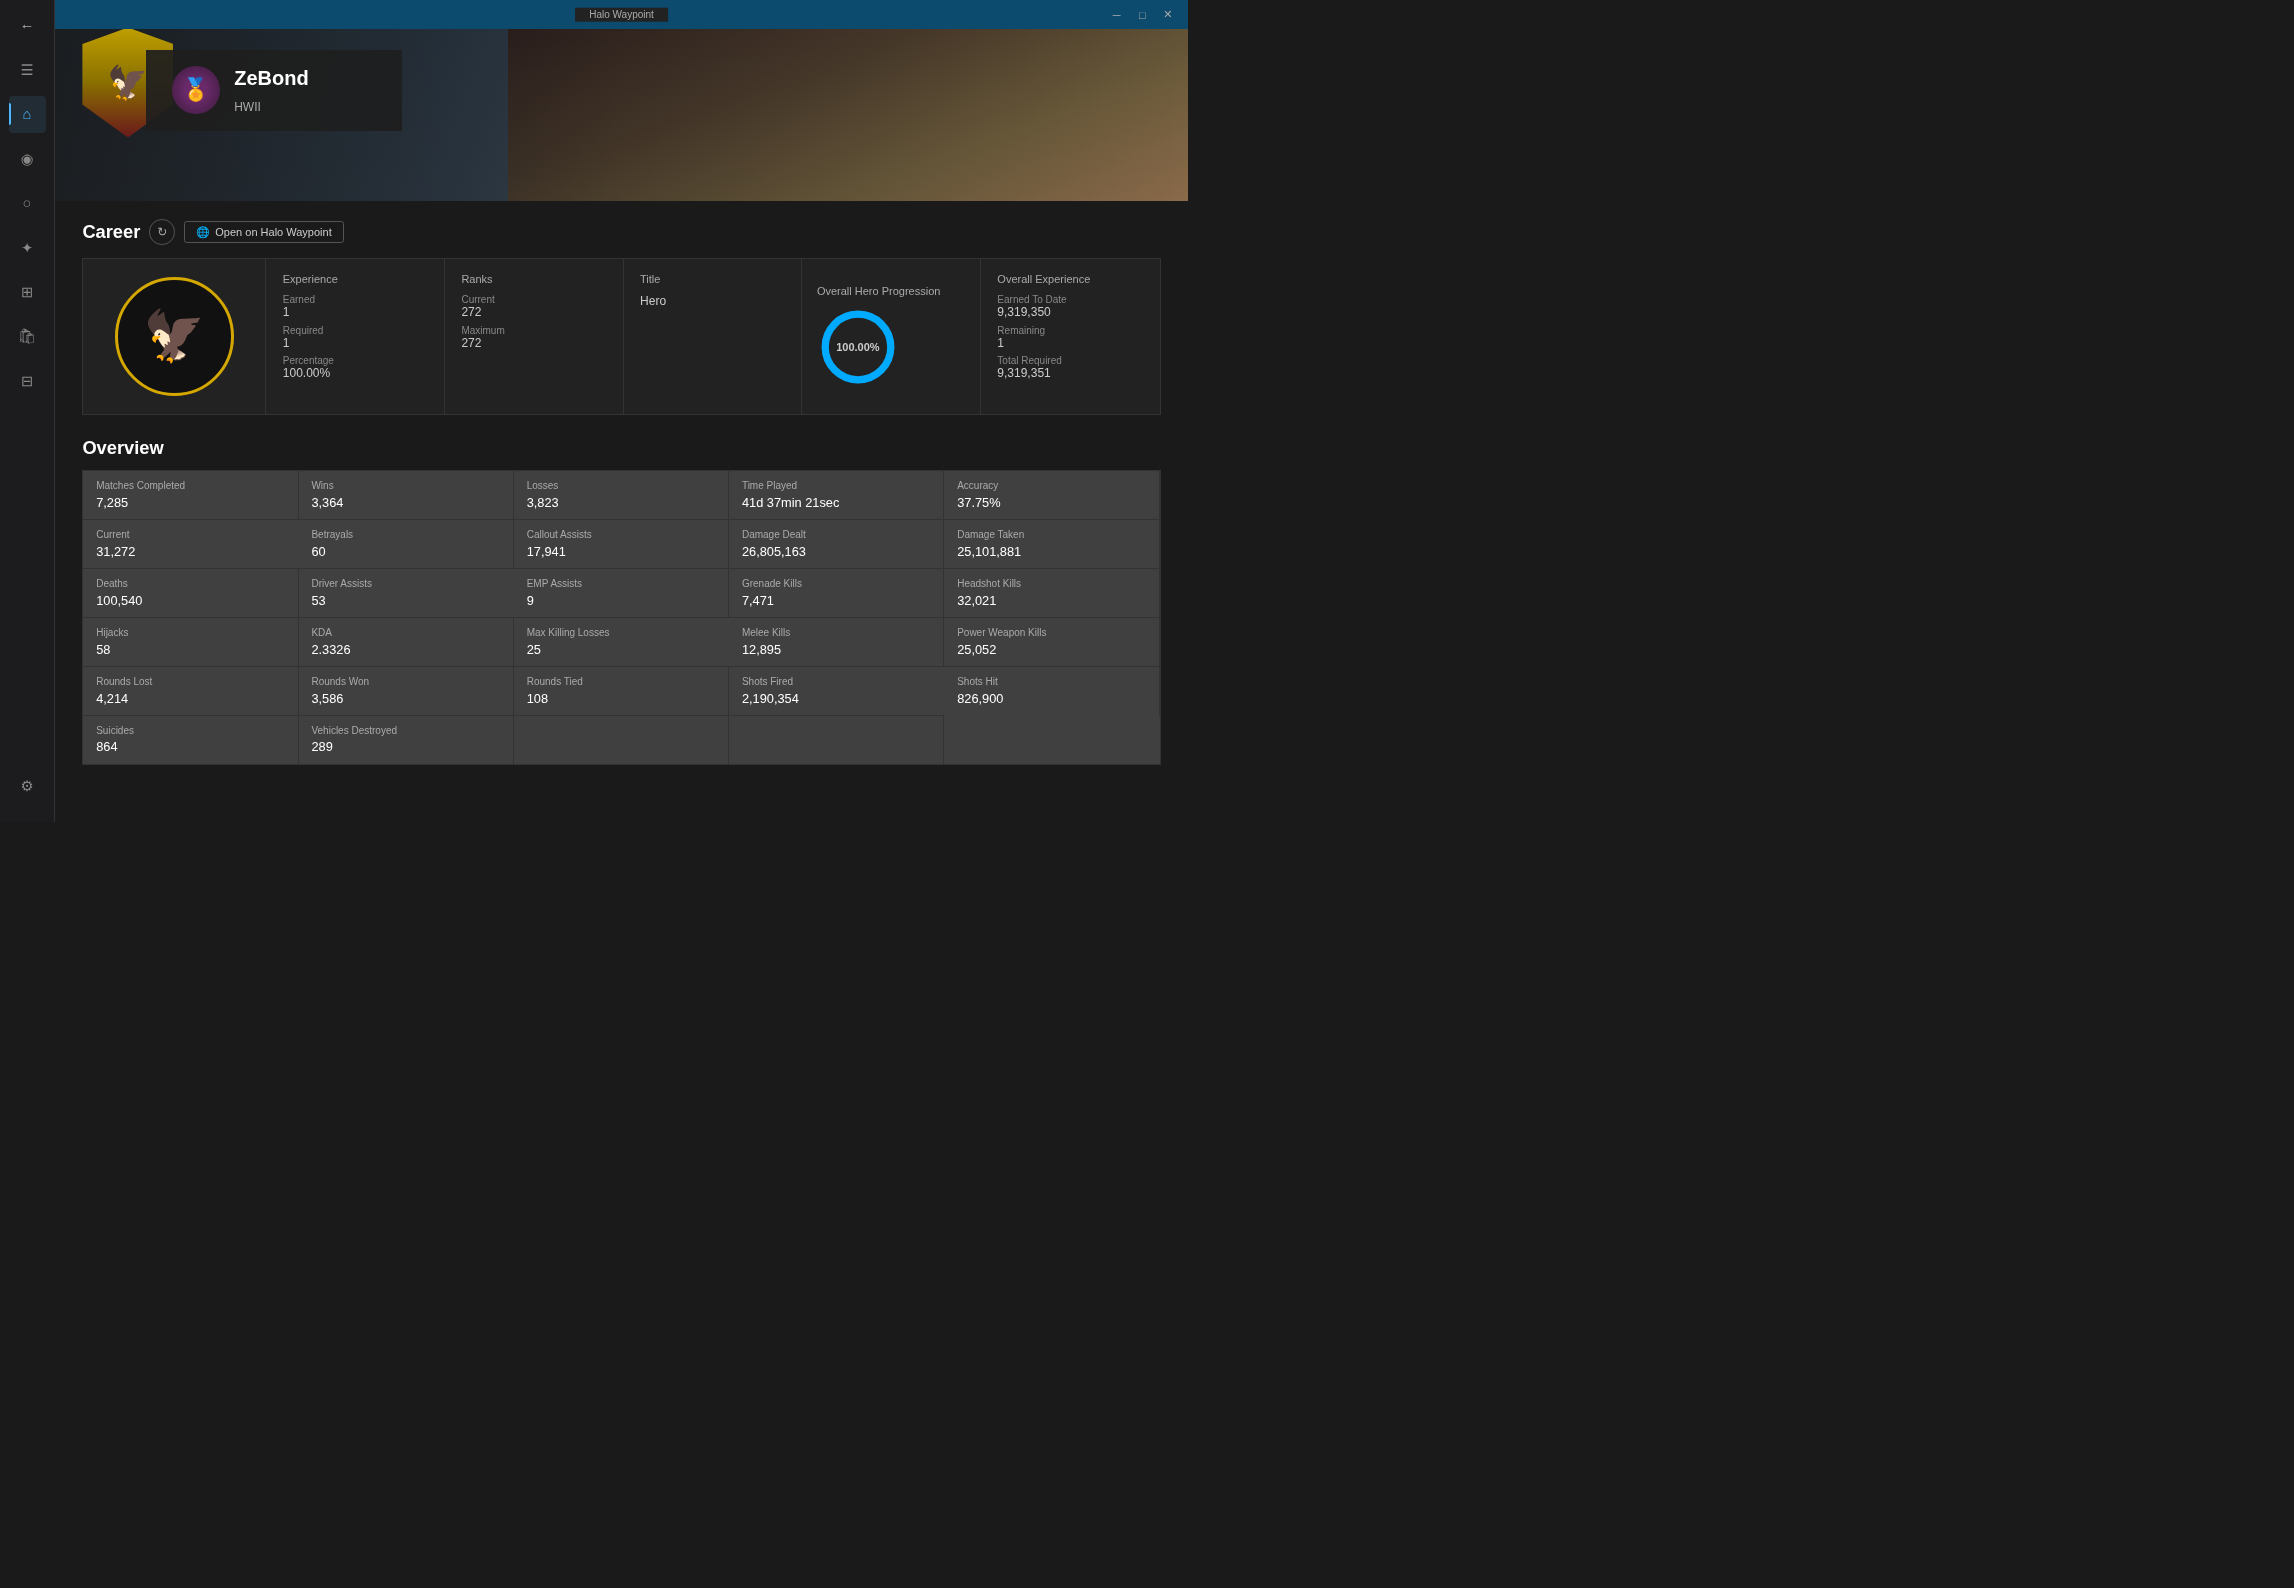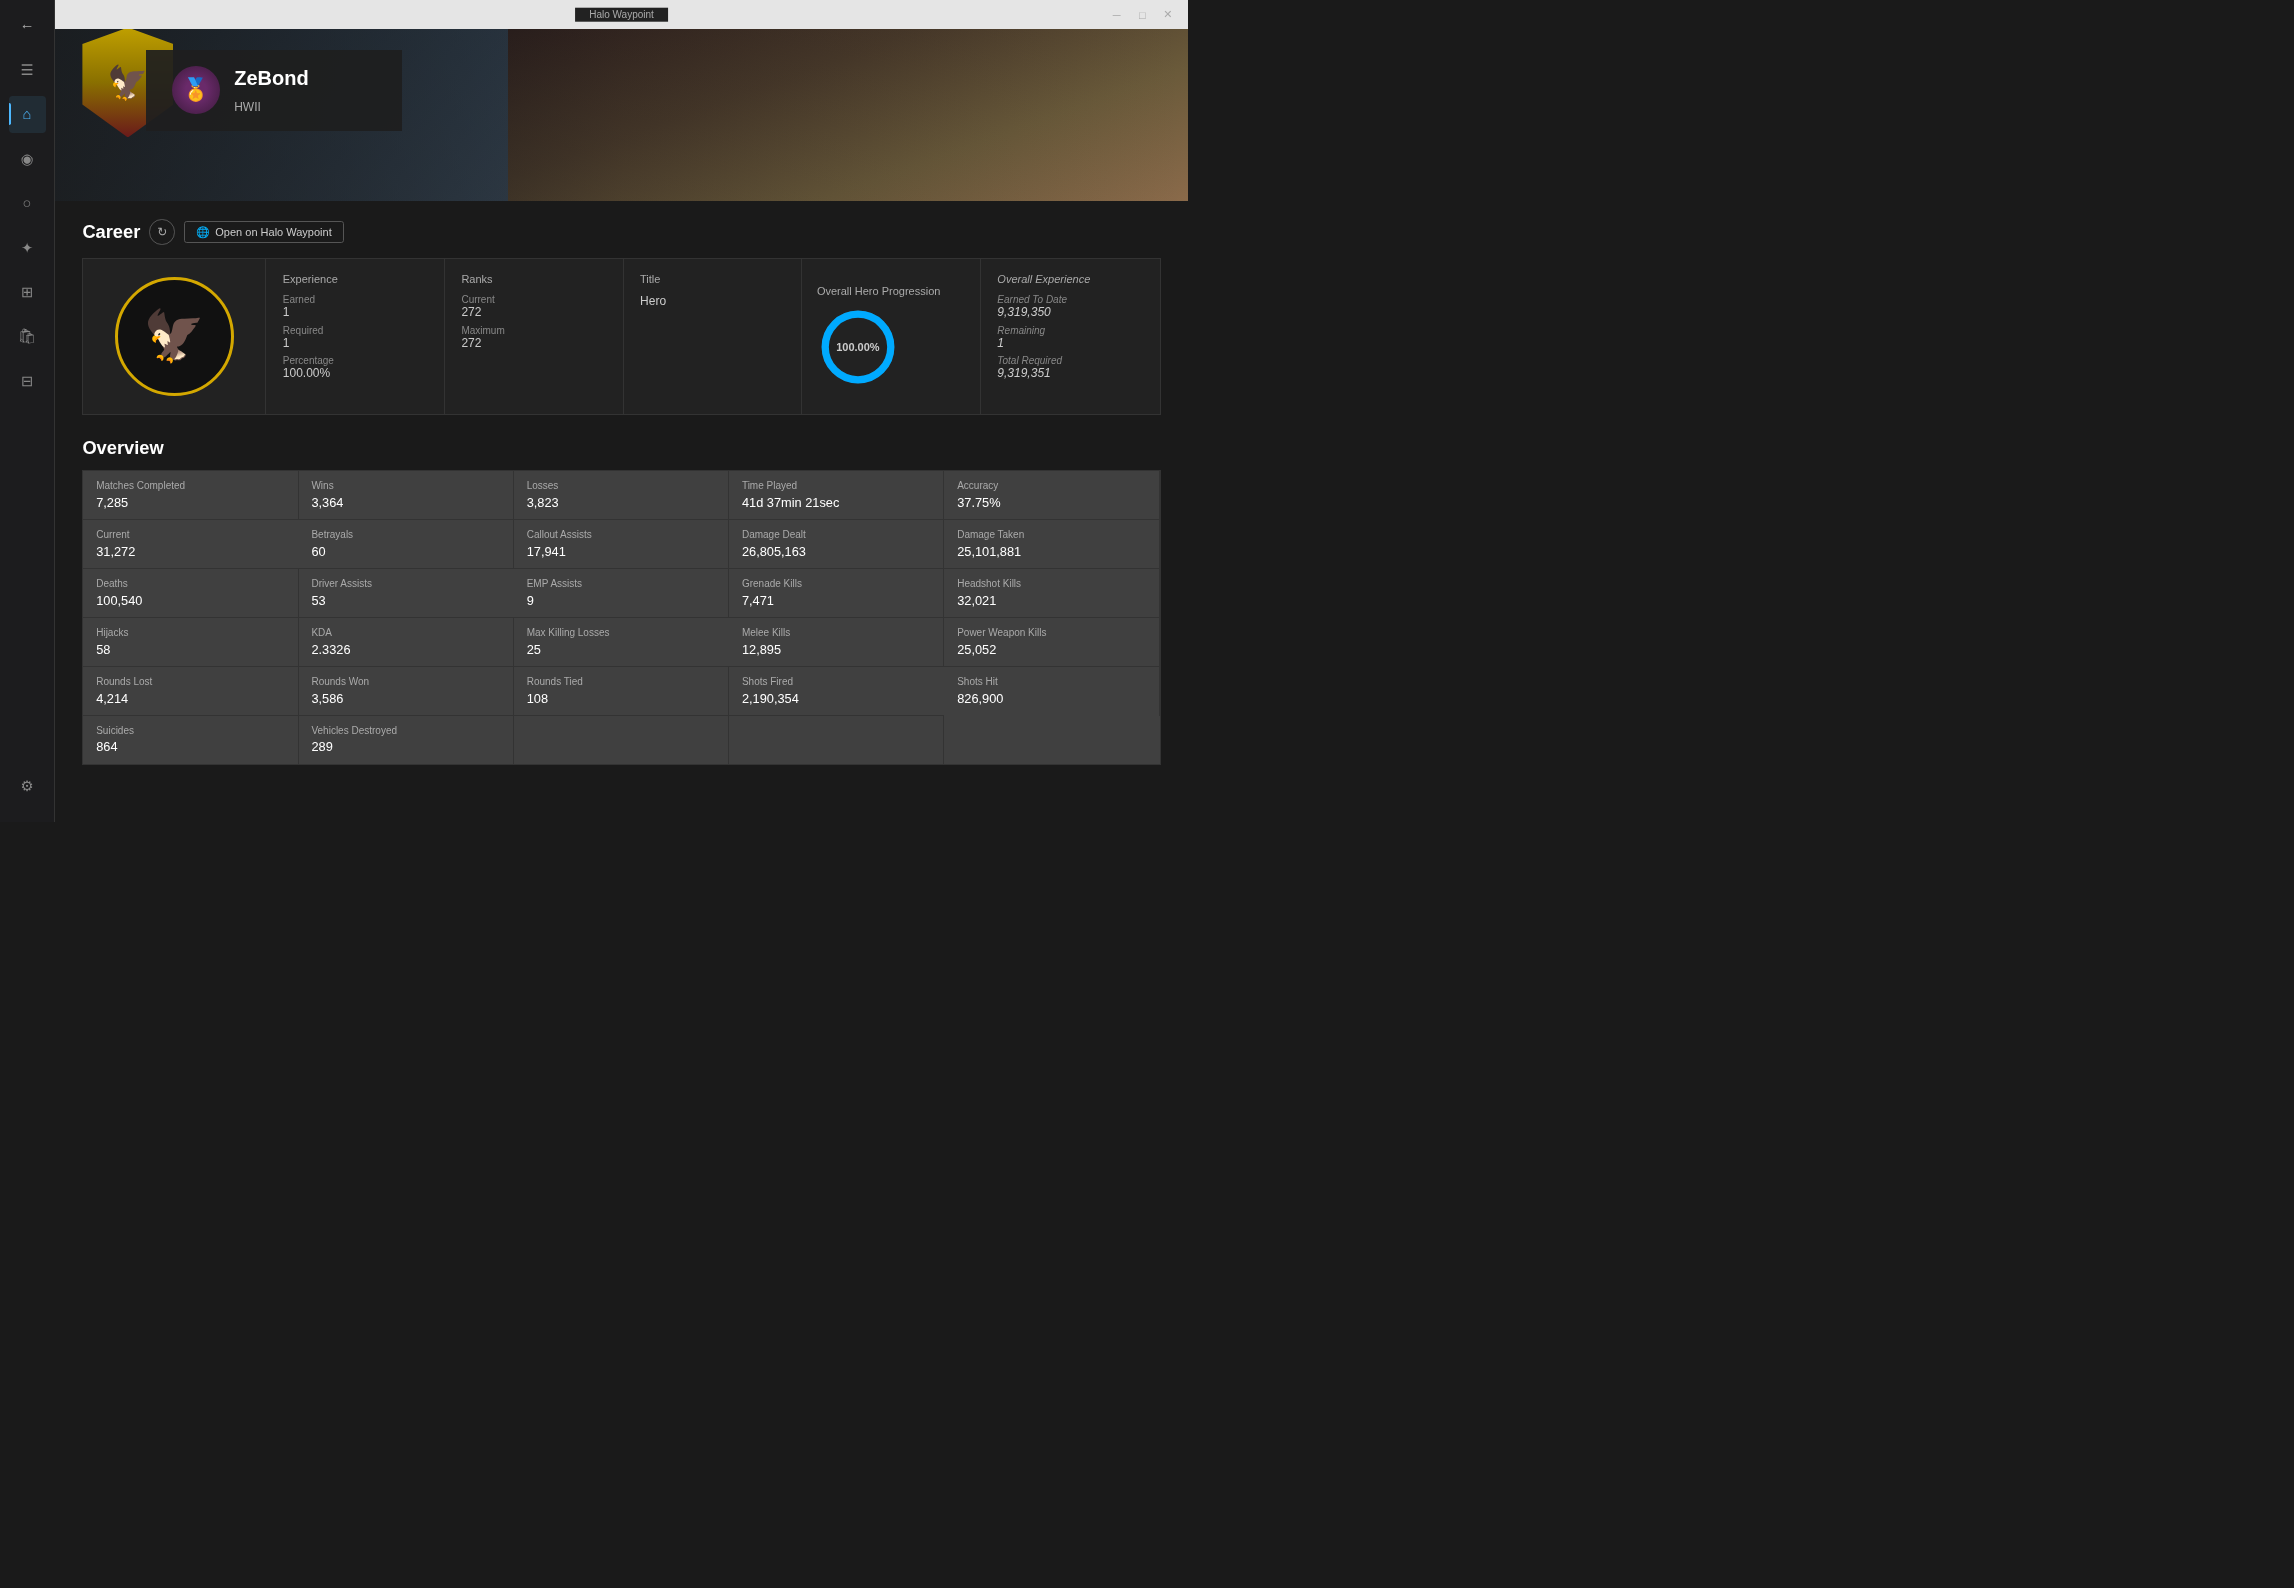--- a/index.html
+++ b/index.html
@@ -115,21 +115,21 @@
       top: 0; left: 0;
       width: 100%; height: 100%;
       background: linear-gradient(to right, rgba(26,26,26,0.8) 0%, rgba(26,26,26,0.2) 50%, rgba(26,26,26,0) 100%);
     }
 
     
     .top-bar {
       position: absolute;
       top: 0; left: 0; right: 0;
       height: 29px;
-      background: #e5e5e5;
+      background: #0c4a6e;
       display: flex;
       align-items: center;
       z-index: 10;
     }
     .top-bar-title-area {
       position: absolute;
       top: 50%;
       left: 50%;
       transform: translateX(-50%) translateY(-50%);
       background: #222;
@@ -227,21 +227,21 @@
       background: #222;
       border: 0.9px solid #333;
       display: grid;
       grid-template-columns: 183px 1fr 1fr 1fr 1fr 1fr;
       margin-bottom: 22px;
     }
     .career-cell {
       padding: 14.6px 16.4px;
       border-right: 0.9px solid #333;
     }
-    .career-cell:last-child { border-right: none; font-style: italic; }
+    .career-cell:last-child { border-right: none; }
     .career-cell-avatar {
       display: flex; align-items: center; justify-content: center;
       padding: 18.3px;
     }
     .career-col-label {
       font-size: 11px;
       color: #aaa;
       margin-bottom: 9.1px;
       font-weight: 500;
     }

